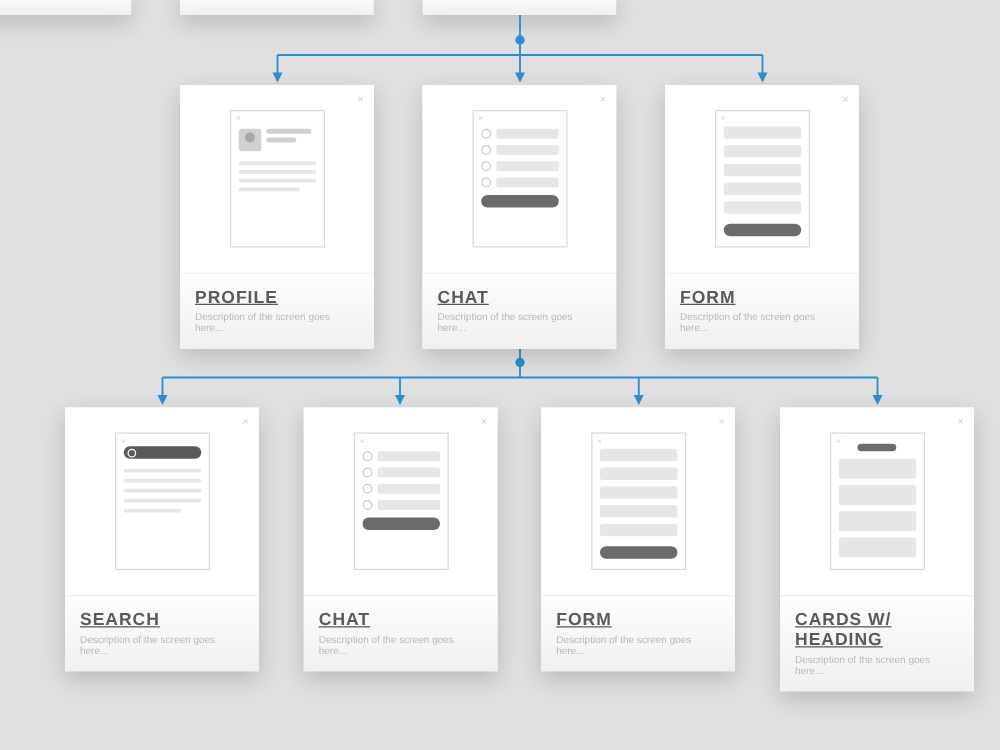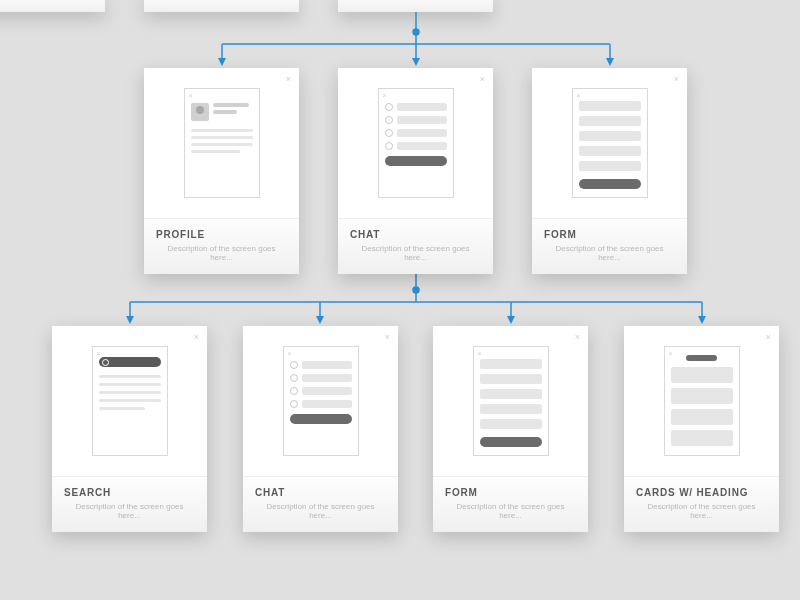--- a/index.html
+++ b/index.html
@@ -53,31 +53,31 @@
   }
   .bar { background: #d0d0d0; border-radius: 2px; }
   .barw { background: #e6e6e6; border-radius: 2px; }
   .pill { background: #6b6b6b; border-radius: 8px; }
   .card .meta {
     background: linear-gradient(#fdfdfd, #f0f0f0);
     padding: 10px 12px 12px;
     border-top: 1px solid #eee;
   }
   .card .title {
-    font-size: 10px;
+    font-size: 14px;
     letter-spacing: 0.8px;
     color: #5a5a5a;
     font-weight: 600;
     text-transform: uppercase;
     margin-bottom: 4px;
+    text-decoration: underline;
   }
   .card .desc {
     font-size: 8px;
     color: #b8b8b8;
-    text-align: center;
   }
   
   .stub {
     position: absolute;
     width: 155px;
     height: 18px;
     background: linear-gradient(#fdfdfd, #f0f0f0);
     box-shadow: 0 6px 18px rgba(0,0,0,0.18);
   }
 

